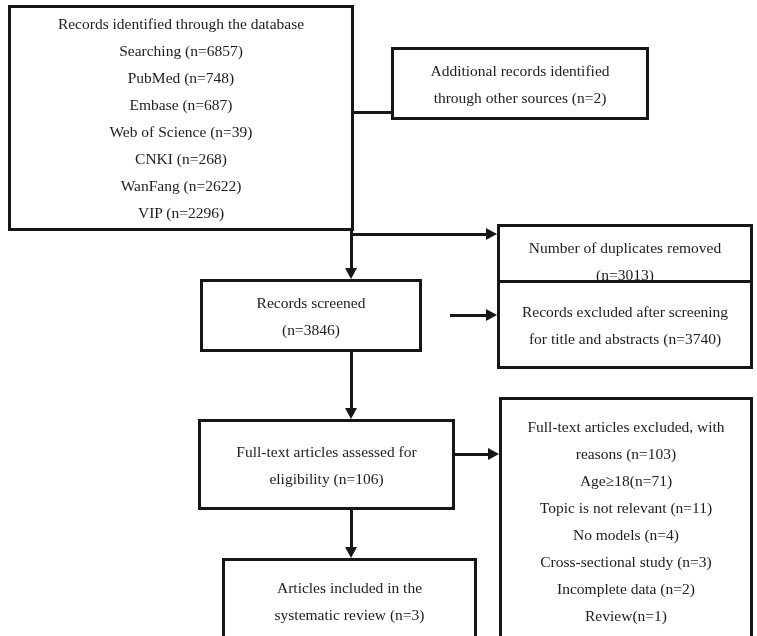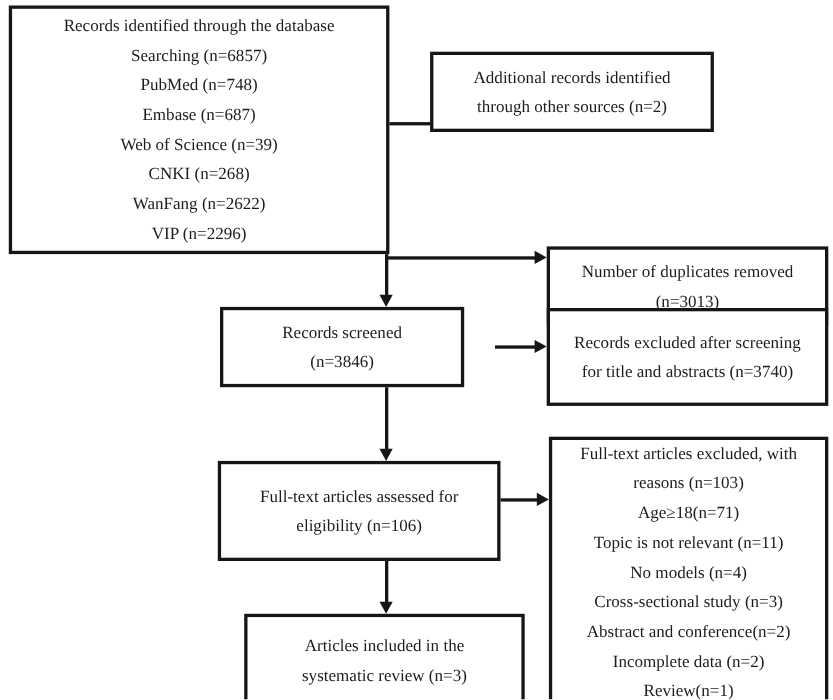--- a/index.html
+++ b/index.html
@@ -129,21 +129,20 @@
     <span>eligibility (n=106)</span>
   </div>
 
   <div class="box" id="box-fulltext-excluded">
     <span>Full-text articles excluded, with</span>
     <span>reasons (n=103)</span>
     <span>Age≥18(n=71)</span>
     <span>Topic is not relevant (n=11)</span>
     <span>No models (n=4)</span>
     <span>Cross-sectional study (n=3)</span>
-    <span>Abstract and conference(n=2)</span>
     <span>Incomplete data (n=2)</span>
     <span>Review(n=1)</span>
   </div>
 
   <div class="box" id="box-included">
     <span>Articles included in the</span>
     <span>systematic review (n=3)</span>
   </div>
 
 </div>

